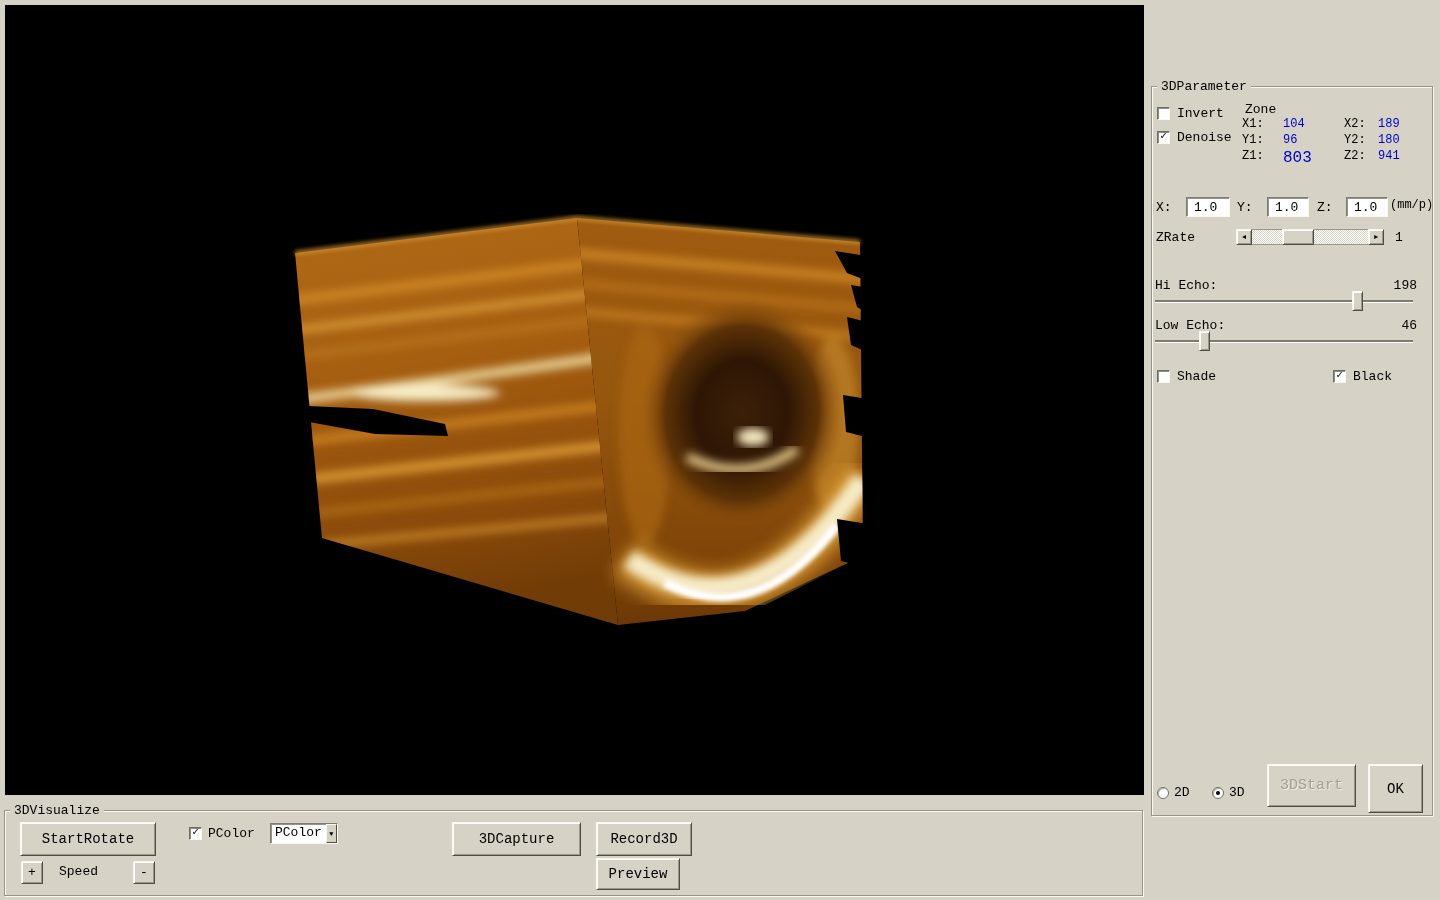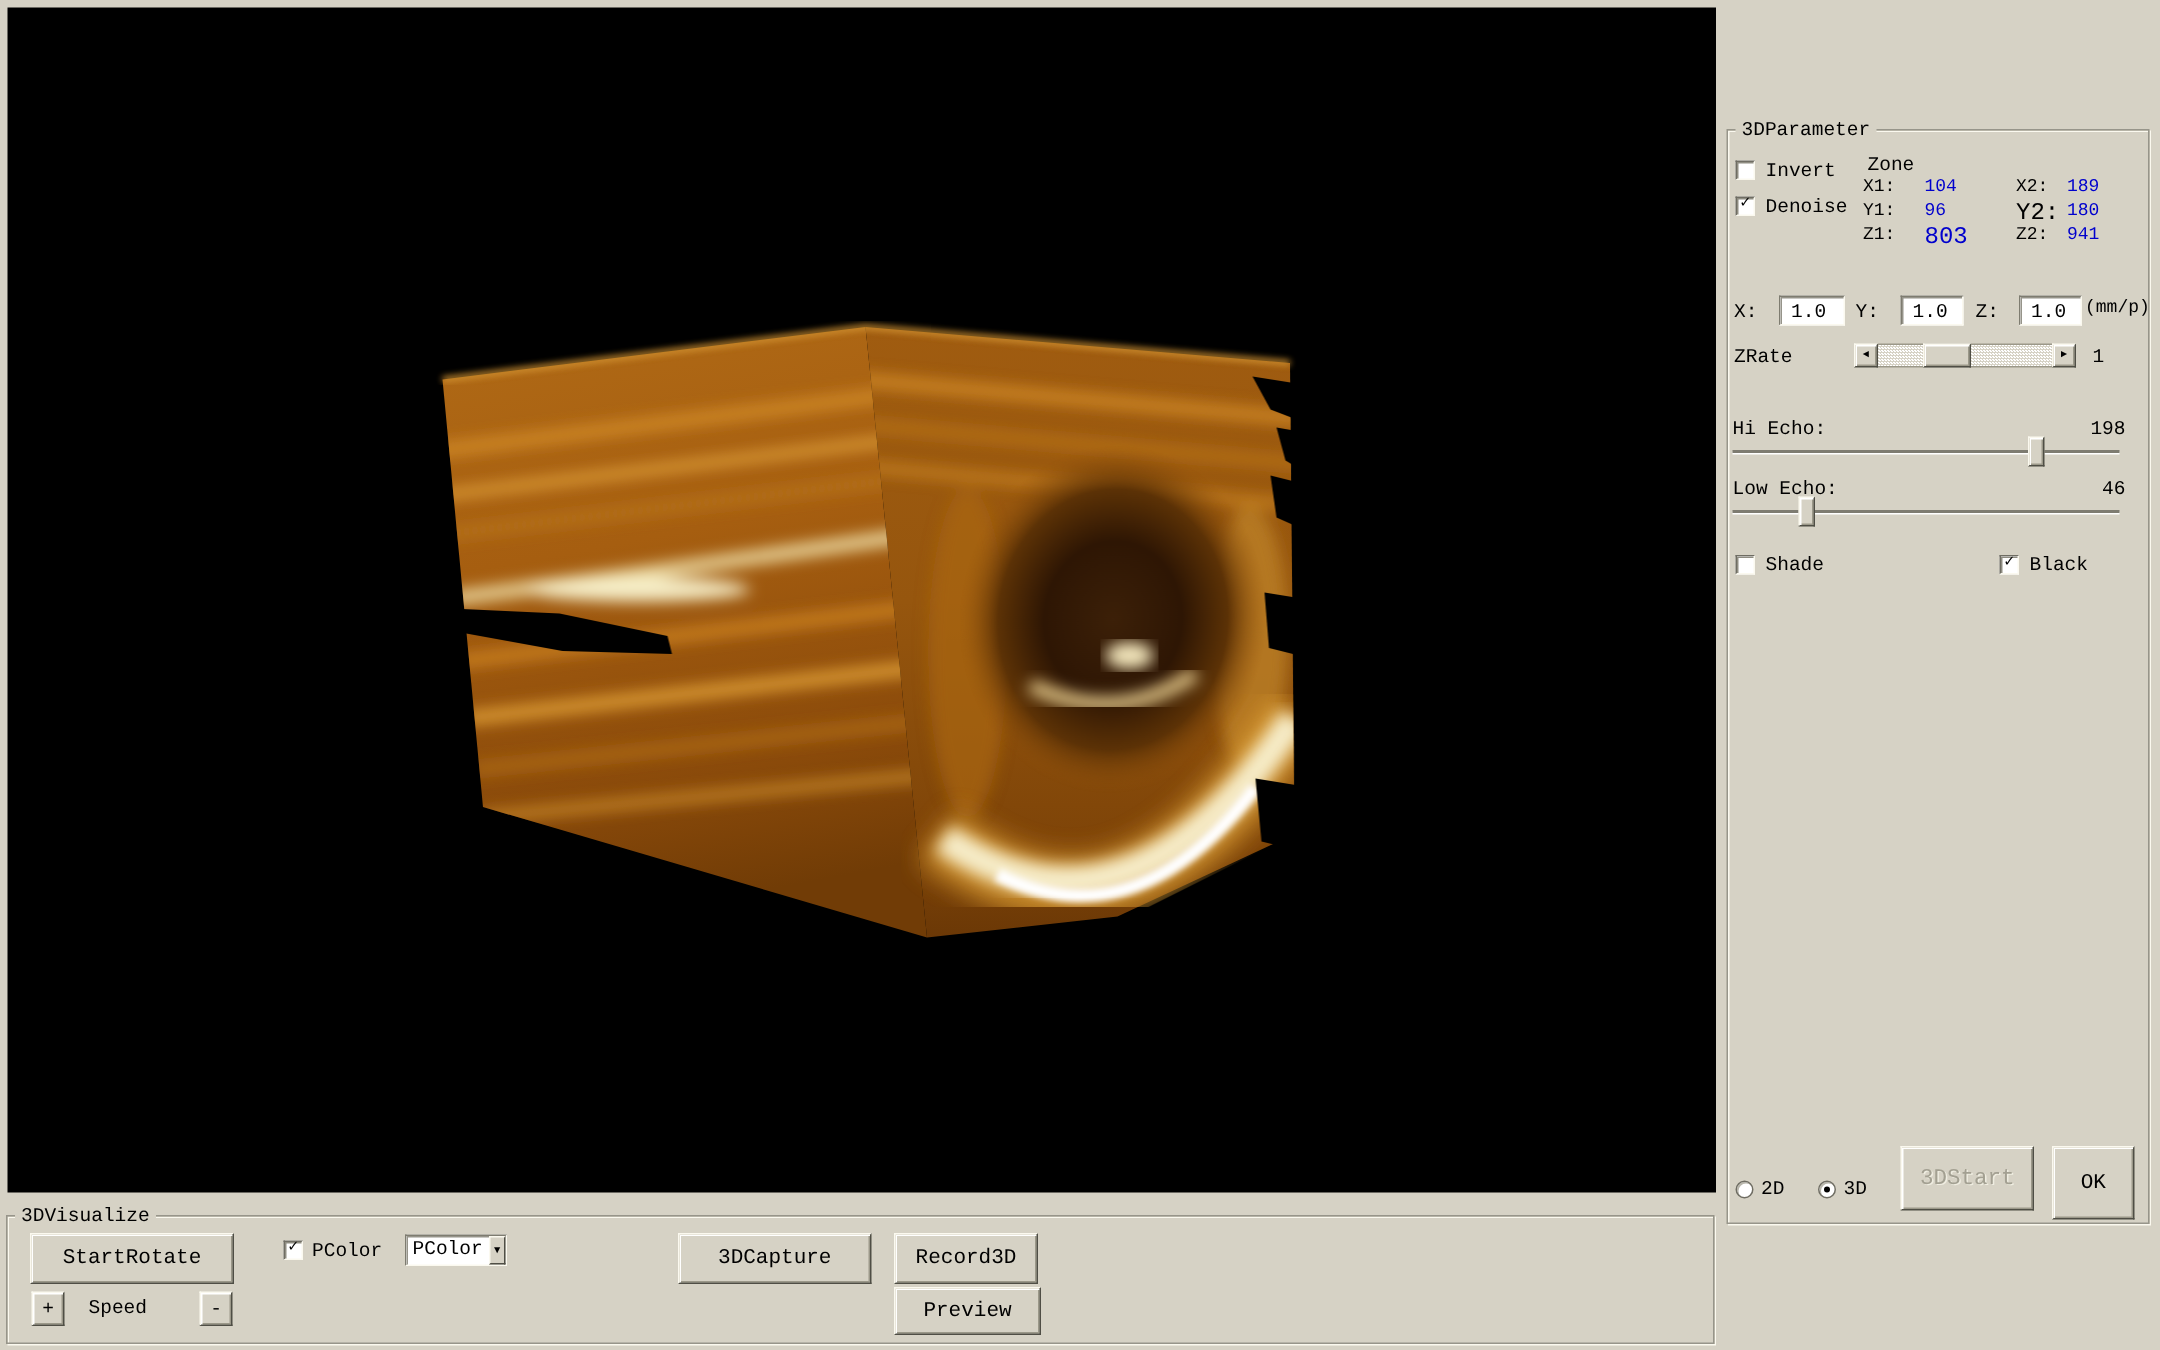--- a/index.html
+++ b/index.html
@@ -204,21 +204,21 @@
 
 <span class="abs label" style="left:1245px; top:102px;">Zone</span>
 
 <span class="abs label" style="left:1242px; top:117px; font-size:12px;">X1:</span>
 <span class="abs label bluev" style="left:1283px; top:117px; font-size:12px;">104</span>
 <span class="abs label" style="left:1344px; top:117px; font-size:12px;">X2:</span>
 <span class="abs label bluev" style="left:1378px; top:117px; font-size:12px;">189</span>
 
 <span class="abs label" style="left:1242px; top:133px; font-size:12px;">Y1:</span>
 <span class="abs label bluev" style="left:1283px; top:133px; font-size:12px;">96</span>
-<span class="abs label" style="left:1344px; top:133px; font-size:16px;">Y2:</span>
+<span class="abs label" style="left:1344px; top:133px; font-size:12px;">Y2:</span>
 <span class="abs label bluev" style="left:1378px; top:133px; font-size:12px;text-align:right;">180</span>
 
 <span class="abs label" style="left:1242px; top:149px; font-size:12px;">Z1:</span>
 <span class="abs label bluev" style="left:1283px; top:149px; font-size:16px;">803</span>
 <span class="abs label" style="left:1344px; top:149px; font-size:12px;">Z2:</span>
 <span class="abs label bluev" style="left:1378px; top:149px; font-size:12px;">941</span>
 
 <span class="abs label" style="left:1156px; top:200px;">X:</span>
 <input class="abs input" style="left: 1186px; top: 197px; width: 44px; height: 20px;" value="1.0">
 <span class="abs label" style="left:1237px; top:200px;">Y:</span>
@@ -280,17 +280,17 @@
 
 <div class="abs dropdown" style="left:270px; top:823px; width:68px; height:21px;">
   <span class="dd-text">PColor</span>
   <span class="dd-btn">
       <span>▼</span>
     </span>
 </div>
 
 <button class="abs btn" style="left:452px; top:822px; width:129px; height:34px;">3DCapture</button>
 <button class="abs btn" style="left:596px; top:822px; width:96px; height:34px;">Record3D</button>
-<button class="abs btn" style="left:596px; top:858px; width:98px; height:32px;">Preview</button>
+<button class="abs btn" style="left:596px; top:858px; width:84px; height:32px;">Preview</button>
 
 <button class="abs btn small" style="left:21px; top:861px; width:22px; height:23px;">+</button>
 <span class="abs label" style="left:59px; top:864px;">Speed</span>
 <button class="abs btn small" style="left:133px; top:861px; width:22px; height:23px;">-</button>
 
 </body></html>

